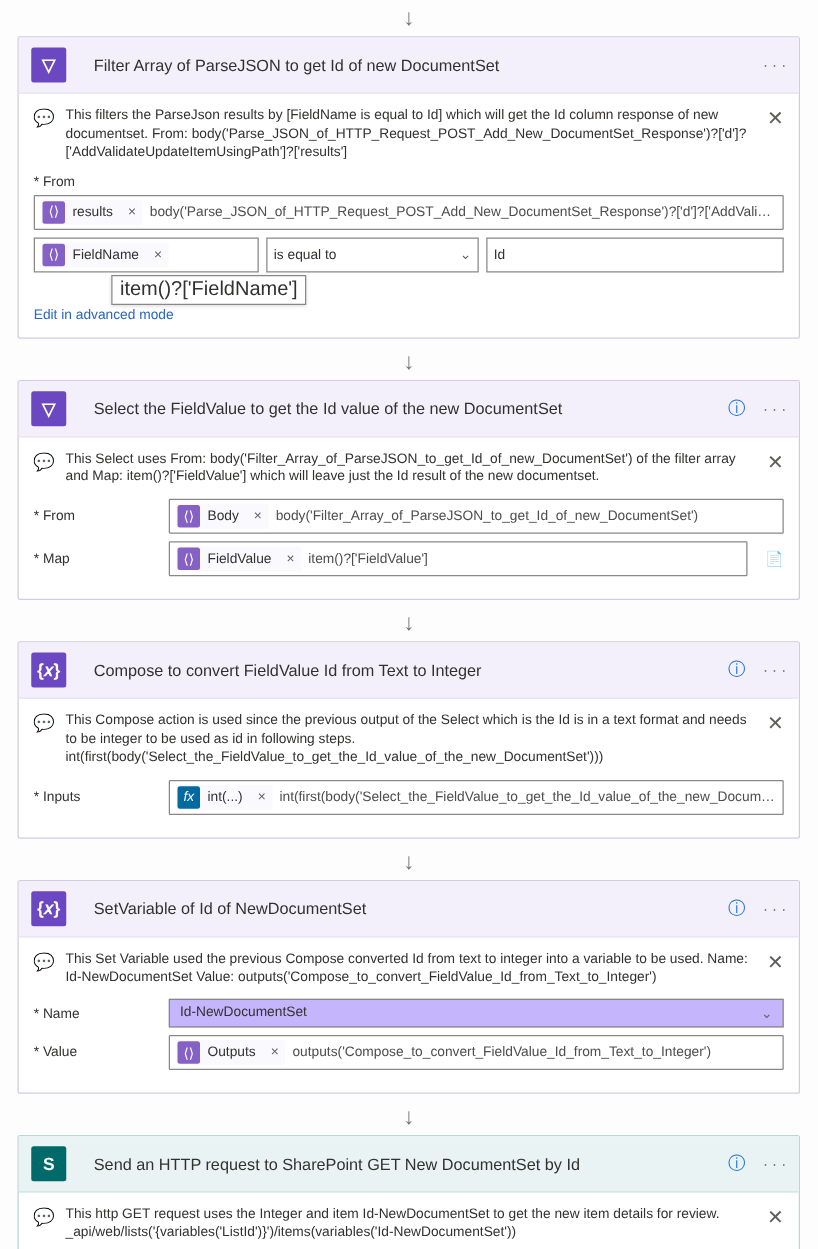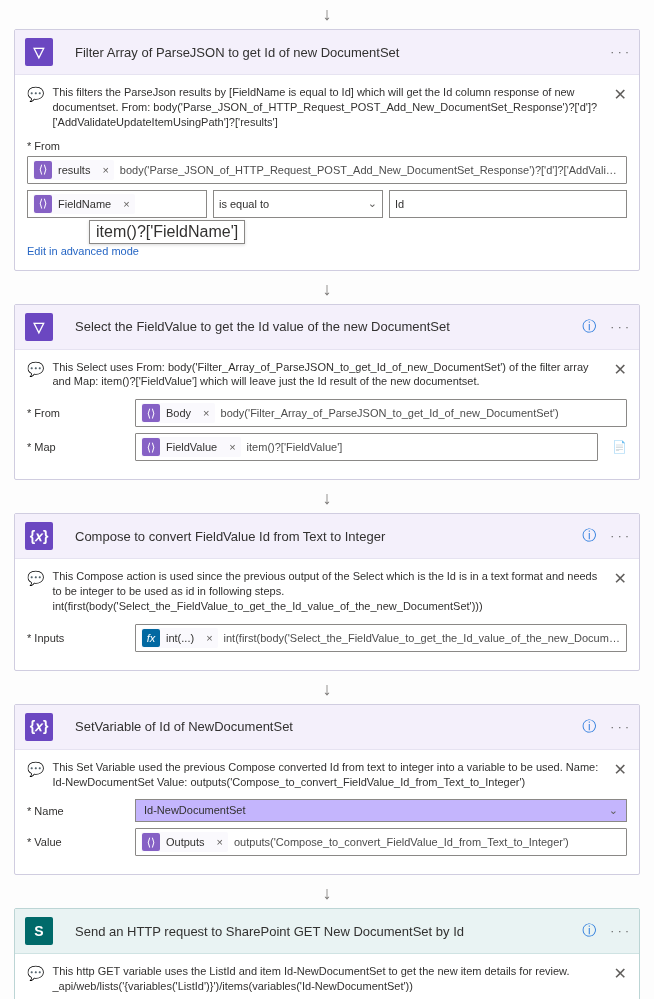--- a/index.html
+++ b/index.html
@@ -314,18 +314,18 @@
     <div class="hicon sp">S</div>
     <div class="card-title">Send an HTTP request to SharePoint GET New DocumentSet by Id</div>
     <div class="card-actions">
       <span class="help">ⓘ</span>
       <span>· · ·</span>
     </div>
   </div>
   <div class="card-body">
     <div class="comment-row">
       <span class="comment-icon">💬</span>
-      <div class="comment-text">This http GET variable uses the ListId and item Id-NewDocumentSet to get the new item details for review. _api/web/lists('{variables('ListId')}')/items(variables('Id-NewDocumentSet'))</div>
+      <div class="comment-text">This http GET request uses the Integer and item Id-NewDocumentSet to get the new item details for review. _api/web/lists('{variables('ListId')}')/items(variables('Id-NewDocumentSet'))</div>
       <span class="close-x">✕</span>
     </div>
 
   </div>
 </div>
 
 </body></html>

